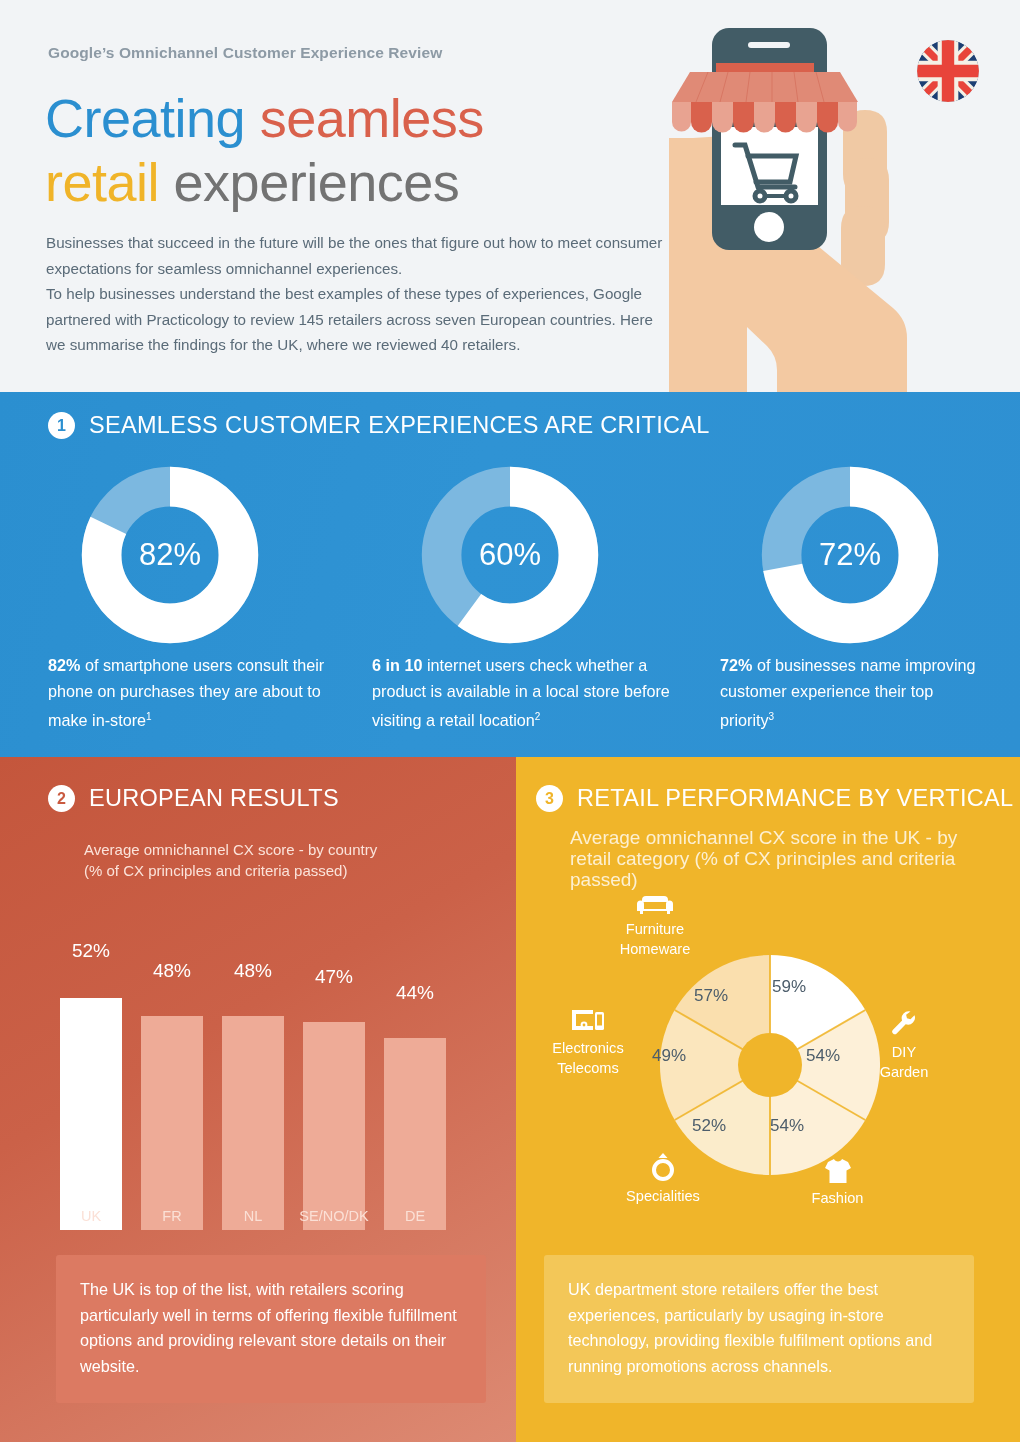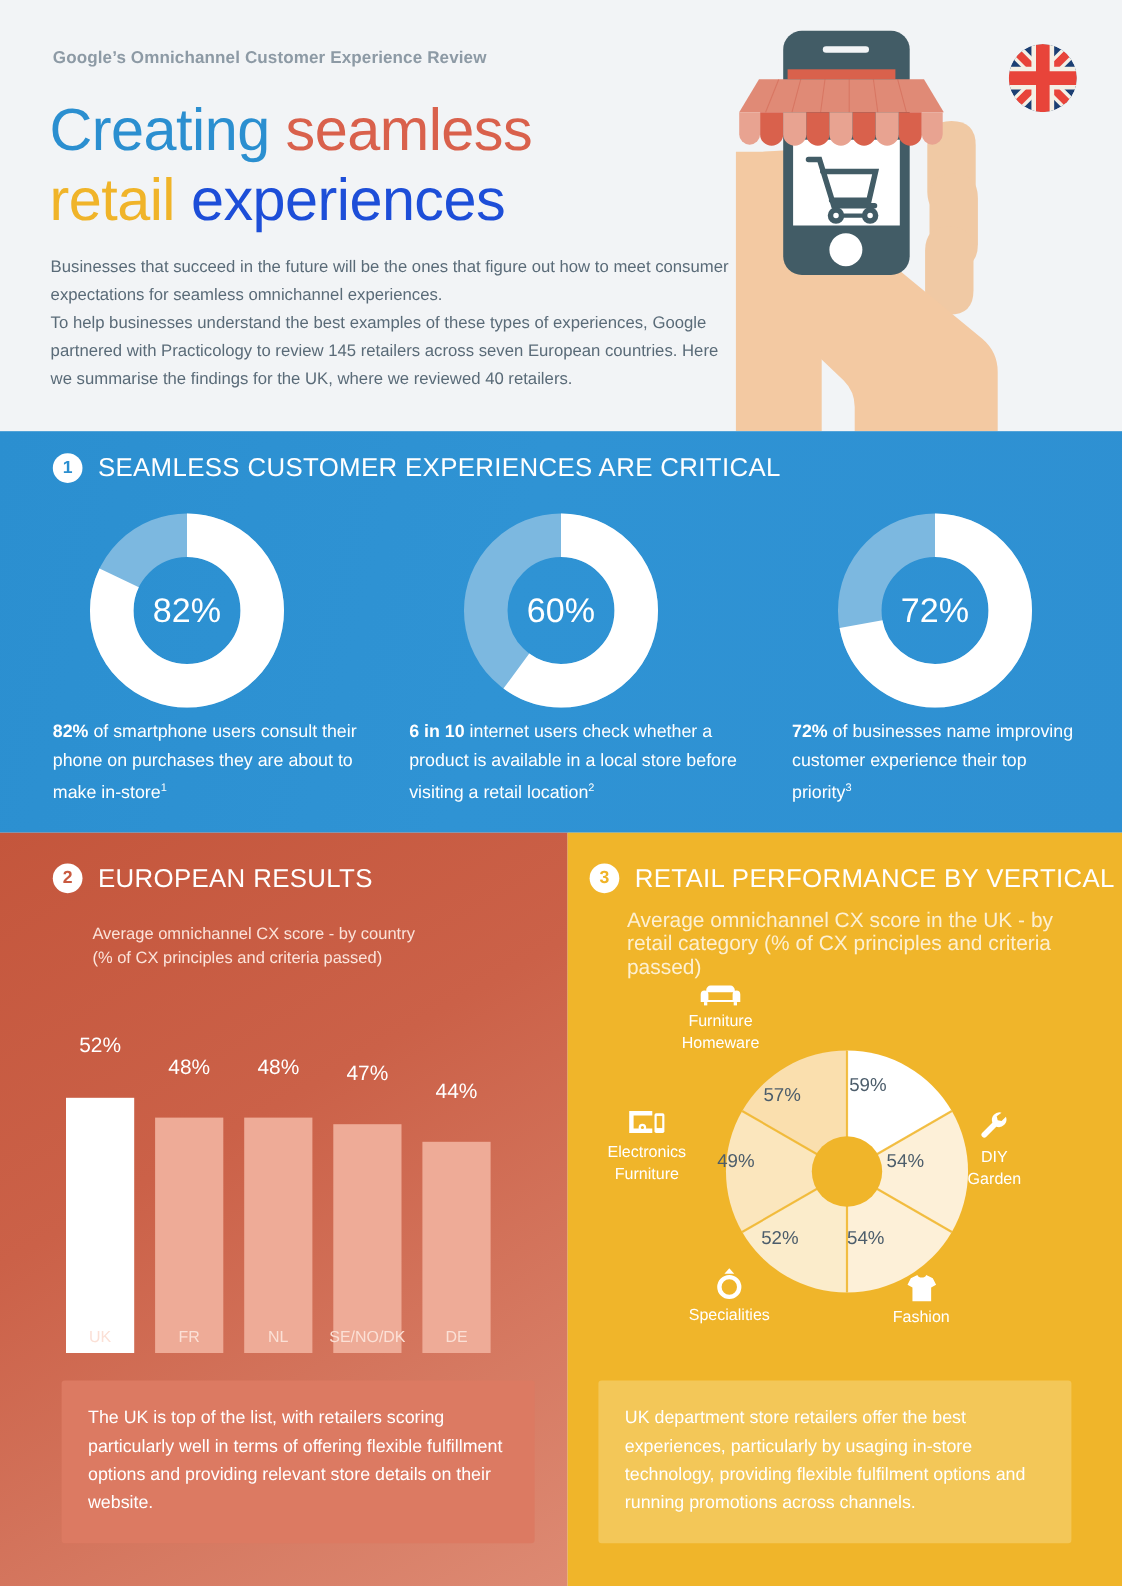--- a/index.html
+++ b/index.html
@@ -12,21 +12,21 @@
 
   
   .header { position: absolute; left: 0; top: 0; width: 1020px; height: 392px; background: #f2f4f6; }
   .kicker { position: absolute; left: 48px; top: 44px; font-size: 15.5px; font-weight: bold;
             color: #8d9aa5; letter-spacing: .1px; }
   .title { position: absolute; left: 45px; top: 64px; width: 640px;
            font-size: 54px; line-height: 64px; font-weight: normal; letter-spacing: -.5px; margin-top: 22px; }
   .t-blue   { color: #2b8fd0; }
   .t-red    { color: #d9614c; }
   .t-yellow { color: #f0b429; }
-  .t-green  { color: #1d4ed8; }
+  .t-green  { color: #737373; }
   .intro { position: absolute; left: 46px; top: 230px; width: 620px;
            font-size: 15.2px; line-height: 25.5px; color: #5a6b78; }
 
   
   .illo { position: absolute; left: 660px; top: 20px; width: 300px; height: 372px; }
   .uk-flag { position: absolute; left: 917px; top: 40px; width: 62px; height: 62px;
              border-radius: 50%; overflow: hidden; }
 
   
   .sec1 { position: absolute; left: 0; top: 392px; width: 1020px; height: 365px;
@@ -311,21 +311,21 @@
 
   <div class="pie-lbl" style="left:528px; top:1008px; width:120px;">
     <svg class="pie-ico" width="36" height="26" viewBox="0 0 36 26">
       <path d="M2 2 h21 v4 h-17 v12 h17 v4 h-21 z" fill="#fff"></path>
       <rect x="25" y="4" width="9" height="18" rx="1.6" fill="#fff"></rect>
       <rect x="27" y="6.5" width="5" height="11" fill="#f0b52a"></rect>
       <circle cx="14" cy="17" r="3.4" fill="#fff"></circle>
         <circle cx="14" cy="17" r="1.4" fill="#f0b52a"></circle>
     </svg>
     <span style="white-space: pre-line;">Electronics
-Furniture</span>
+Telecoms</span>
   </div>
 
   <div class="pie-lbl" style="left:590px; top:893px; width:130px;">
     <svg class="pie-ico" width="38" height="22" viewBox="0 0 38 22">
       <path d="M6 7 a4 4 0 0 1 4-4 h18 a4 4 0 0 1 4 4 v2 h-26 z" fill="#fff"></path>
       <path d="M1 11 a3.5 3.5 0 0 1 7 0 v5 h22 v-5 a3.5 3.5 0 0 1 7 0 v7 h-36 z" fill="#fff"></path>
       <rect x="4" y="18" width="3" height="3" fill="#fff"></rect>
         <rect x="31" y="18" width="3" height="3" fill="#fff"></rect>
     </svg>
     <span style="white-space: pre-line;">Furniture

